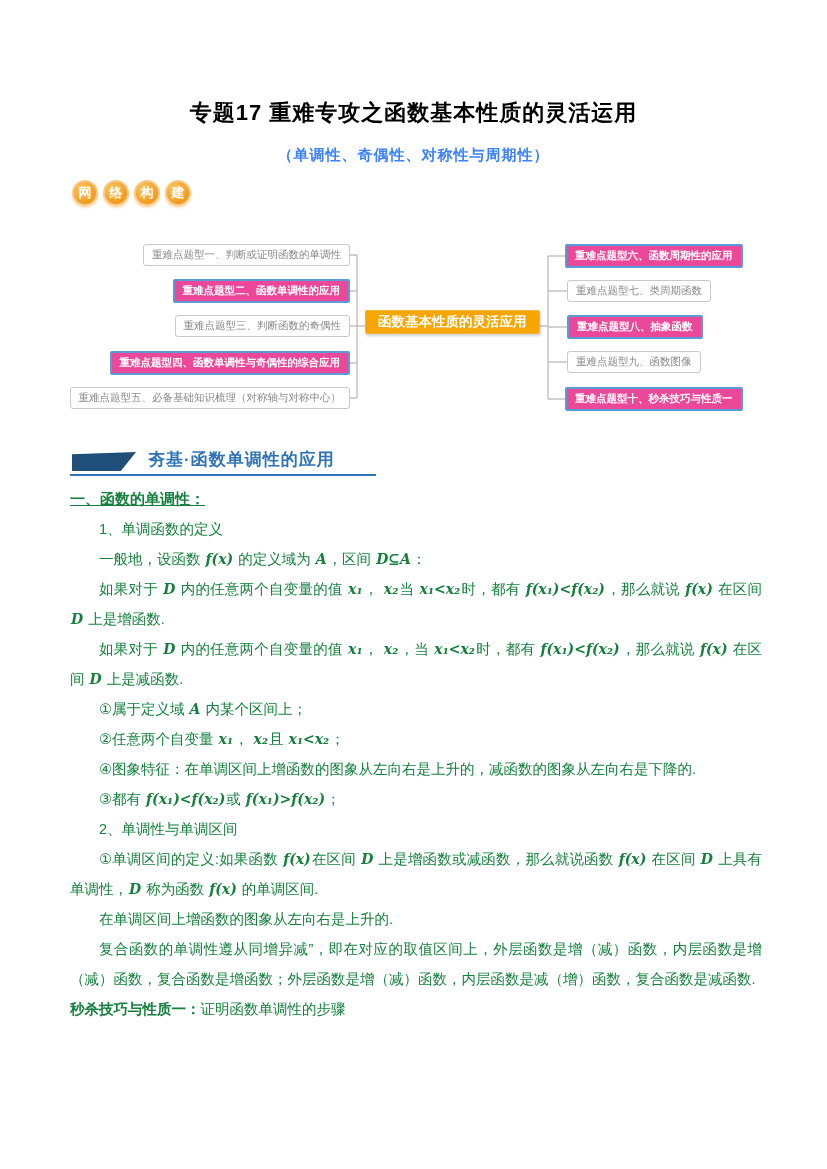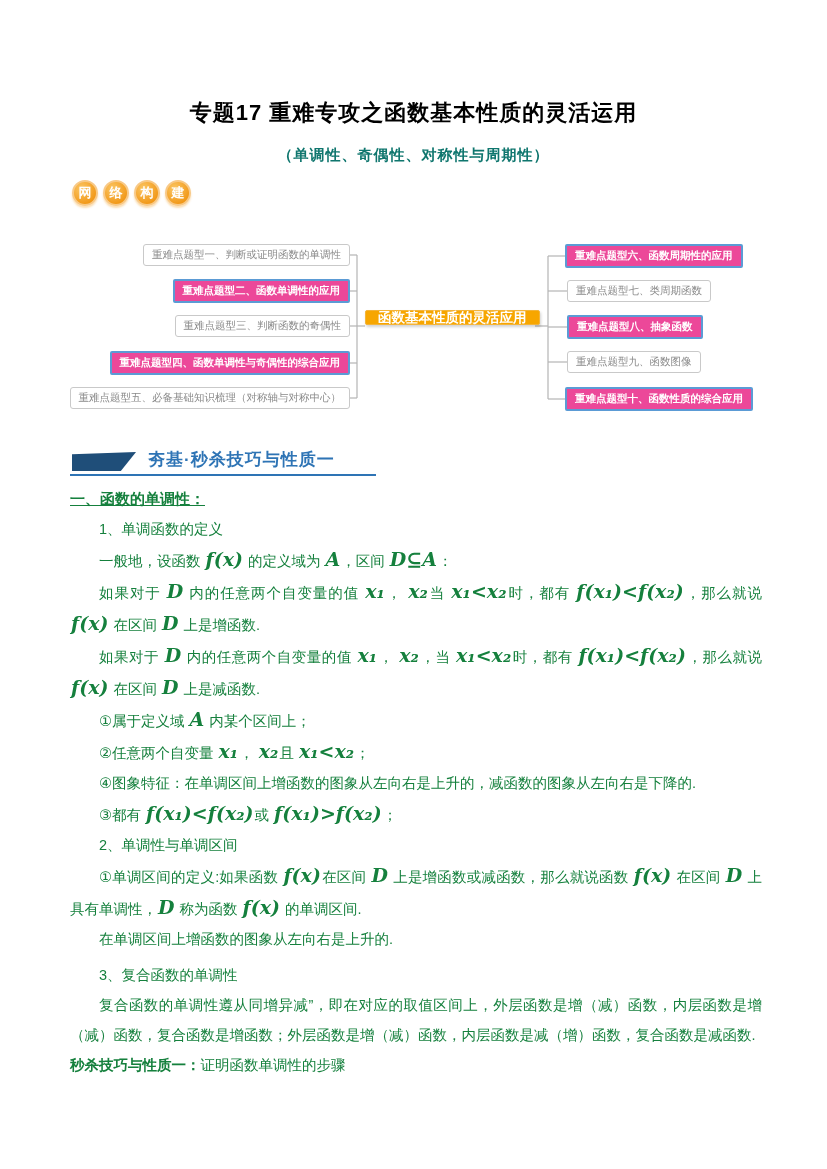--- a/index.html
+++ b/index.html
@@ -7,21 +7,21 @@
   body {
     width:827px; height:1169px; position:relative; overflow:hidden;
     font-family:"Liberation Sans","DejaVu Sans",sans-serif; color:#1a1a1a;
   }
   .page { position:absolute; inset:0; }
 
   
   .doc-title { position:absolute; top:98px; left:0; width:100%;
     text-align:center; font-size:22px; font-weight:bold; color:#000; letter-spacing:1px; }
   .doc-subtitle { position:absolute; top:146px; left:0; width:100%;
-    text-align:center; font-size:15px; font-weight:bold; color:#0f766e; letter-spacing:1px; }
+    text-align:center; font-size:15px; font-weight:bold; color:#3b82f6; letter-spacing:1px; }
 
   
   .badge { position:absolute; left:72px; top:180px; display:flex; gap:5px; }
   .badge .coin {
     width:26px; height:26px; border-radius:50%;
     background:radial-gradient(circle at 35% 30%, #fbc664, #f29b1d 70%, #e88a00);
     border:2px solid #f8c987;
     color:#fff; font-size:13px; font-weight:bold;
     display:flex; align-items:center; justify-content:center;
     box-shadow:0 2px 2px rgba(240,160,40,.35);
@@ -32,21 +32,21 @@
   .mindmap svg { position:absolute; inset:0; }
   .mm-box {
     position:absolute; white-space:nowrap; font-size:10.5px;
     display:flex; align-items:center; justify-content:center;
     padding:0 8px; height:22px; border-radius:3px;
   }
   .mm-plain { background:#ffffff; border:1px solid #c9c9c9; color:#8a8a8a; }
   .mm-blue  { background:#ec4899; border:2px solid #5b9bd5; color:#ffffff;
               font-weight:bold; height:24px; border-radius:2px; }
   .mm-center{
-    position:absolute; left:365px; top:80px; height:15px; padding:0 12px;
+    position:absolute; left:365px; top:80px; height:24px; padding:0 12px;
     background:#f7a600; border:1px solid #f3b43a; border-radius:2px;
     color:#ffffff; font-size:13.5px; font-weight:bold;
     display:flex; align-items:center; justify-content:center; white-space:nowrap;
     box-shadow:1px 2px 3px rgba(0,0,0,.18);
   }
 
   
   .sec-header { position:absolute; left:70px; top:448px; width:306px; }
   .sec-header .swoosh {
     position:absolute; left:2px; top:4px; width:66px; height:19px; background:#1f4e79;
@@ -61,21 +61,21 @@
   
   .content { position:absolute; left:70px; top:484px; width:692px;
     font-size:14.5px; line-height:30px; color:#15803d; text-align:justify; }
   .content .h1 { font-weight:bold; text-decoration:underline; font-size:15px; }
   .content .h2 { font-weight:normal; text-indent:2em; }
   .content .p  { text-indent:2em; }
   .content .noindent { text-indent:0; }
   .content .gap-top { margin-top:6px; }
   .content .math {
     font-family:"DejaVu Serif","Liberation Serif",serif;
-    font-style:italic; font-weight:bold; font-size:19px; padding:0 1px;
+    font-style:italic; font-weight:bold; font-size:14px; padding:0 1px;
   }
   .content .bold-label { font-weight:bold; }
 </style>
 </head>
 <body>
 
 <div class="page">
 
   <div class="doc-title">专题17 重难专攻之函数基本性质的灵活运用</div>
   <div class="doc-subtitle">（单调性、奇偶性、对称性与周期性）</div>
@@ -112,40 +112,39 @@
     <div class="mm-box mm-plain" style="right:477px; top:85px;">重难点题型三、判断函数的奇偶性</div>
     <div class="mm-box mm-blue" style="right:477px; top:121px;">重难点题型四、函数单调性与奇偶性的综合应用</div>
     <div class="mm-box mm-plain" style="right:477px; top:157px;">重难点题型五、必备基础知识梳理（对称轴与对称中心）</div>
 
     <div class="mm-center">函数基本性质的灵活应用</div>
 
     <div class="mm-box mm-blue" style="left:565px; top:14px;">重难点题型六、函数周期性的应用</div>
     <div class="mm-box mm-plain" style="left:567px; top:50px;">重难点题型七、类周期函数</div>
     <div class="mm-box mm-blue" style="left:567px; top:85px;">重难点题型八、抽象函数</div>
     <div class="mm-box mm-plain" style="left:567px; top:121px;">重难点题型九、函数图像</div>
-    <div class="mm-box mm-blue" style="left:565px; top:157px;">重难点题型十、函数性质的综合应用</div>
+    <div class="mm-box mm-blue" style="left:565px; top:157px;">重难点题型十、秒杀技巧与性质一</div>
   </div>
 
   <div class="sec-header">
     <span class="swoosh"></span>
-    <span class="sec-title">夯基·秒杀技巧与性质一</span>
+    <span class="sec-title">夯基·函数单调性的应用</span>
     <span class="rule"></span>
   </div>
 
   <div class="content">
     <div class="h1">一、函数的单调性：</div>
     <div class="h2">1、单调函数的定义</div>
     <div class="p">一般地，设函数 <span class="math">f(x)</span> 的定义域为 <span class="math">A</span>，区间 <span class="math">D⊆A</span>：</div>
     <div class="p">如果对于 <span class="math">D</span> 内的任意两个自变量的值 <span class="math">x₁</span>，  <span class="math">x₂</span>当 <span class="math">x₁&lt;x₂</span>时，都有 <span class="math">f(x₁)&lt;f(x₂)</span>，那么就说 <span class="math">f(x)</span> 在区间 <span class="math">D</span> 上是增函数.</div>
     <div class="p">如果对于 <span class="math">D</span> 内的任意两个自变量的值 <span class="math">x₁</span>，  <span class="math">x₂</span>，当 <span class="math">x₁&lt;x₂</span>时，都有 <span class="math">f(x₁)&lt;f(x₂)</span>，那么就说 <span class="math">f(x)</span> 在区间 <span class="math">D</span> 上是减函数.</div>
     <div class="p">①属于定义域 <span class="math">A</span> 内某个区间上；</div>
     <div class="p">②任意两个自变量 <span class="math">x₁</span>，  <span class="math">x₂</span>且 <span class="math">x₁&lt;x₂</span>；</div>
     <div class="p">④图象特征：在单调区间上增函数的图象从左向右是上升的，减函数的图象从左向右是下降的.</div>
     <div class="p">③都有 <span class="math">f(x₁)&lt;f(x₂)</span>或 <span class="math">f(x₁)&gt;f(x₂)</span>；</div>
     <div class="h2">2、单调性与单调区间</div>
     <div class="p">①单调区间的定义:如果函数 <span class="math">f(x)</span>在区间 <span class="math">D</span> 上是增函数或减函数，那么就说函数 <span class="math">f(x)</span> 在区间 <span class="math">D</span> 上具有单调性，<span class="math">D</span> 称为函数 <span class="math">f(x)</span> 的单调区间.</div>
     <div class="p">在单调区间上增函数的图象从左向右是上升的.</div>
-    <div class="h2 gap-top">3、复合函数的单调性</div>
     <div class="p">复合函数的单调性遵从同增异减”，即在对应的取值区间上，外层函数是增（减）函数，内层函数是增（减）函数，复合函数是增函数；外层函数是增（减）函数，内层函数是减（增）函数，复合函数是减函数.</div>
     <div class="p noindent"><span class="bold-label">秒杀技巧与性质一：</span>证明函数单调性的步骤</div>
   </div>
 
 </div>
 
 </body></html>

